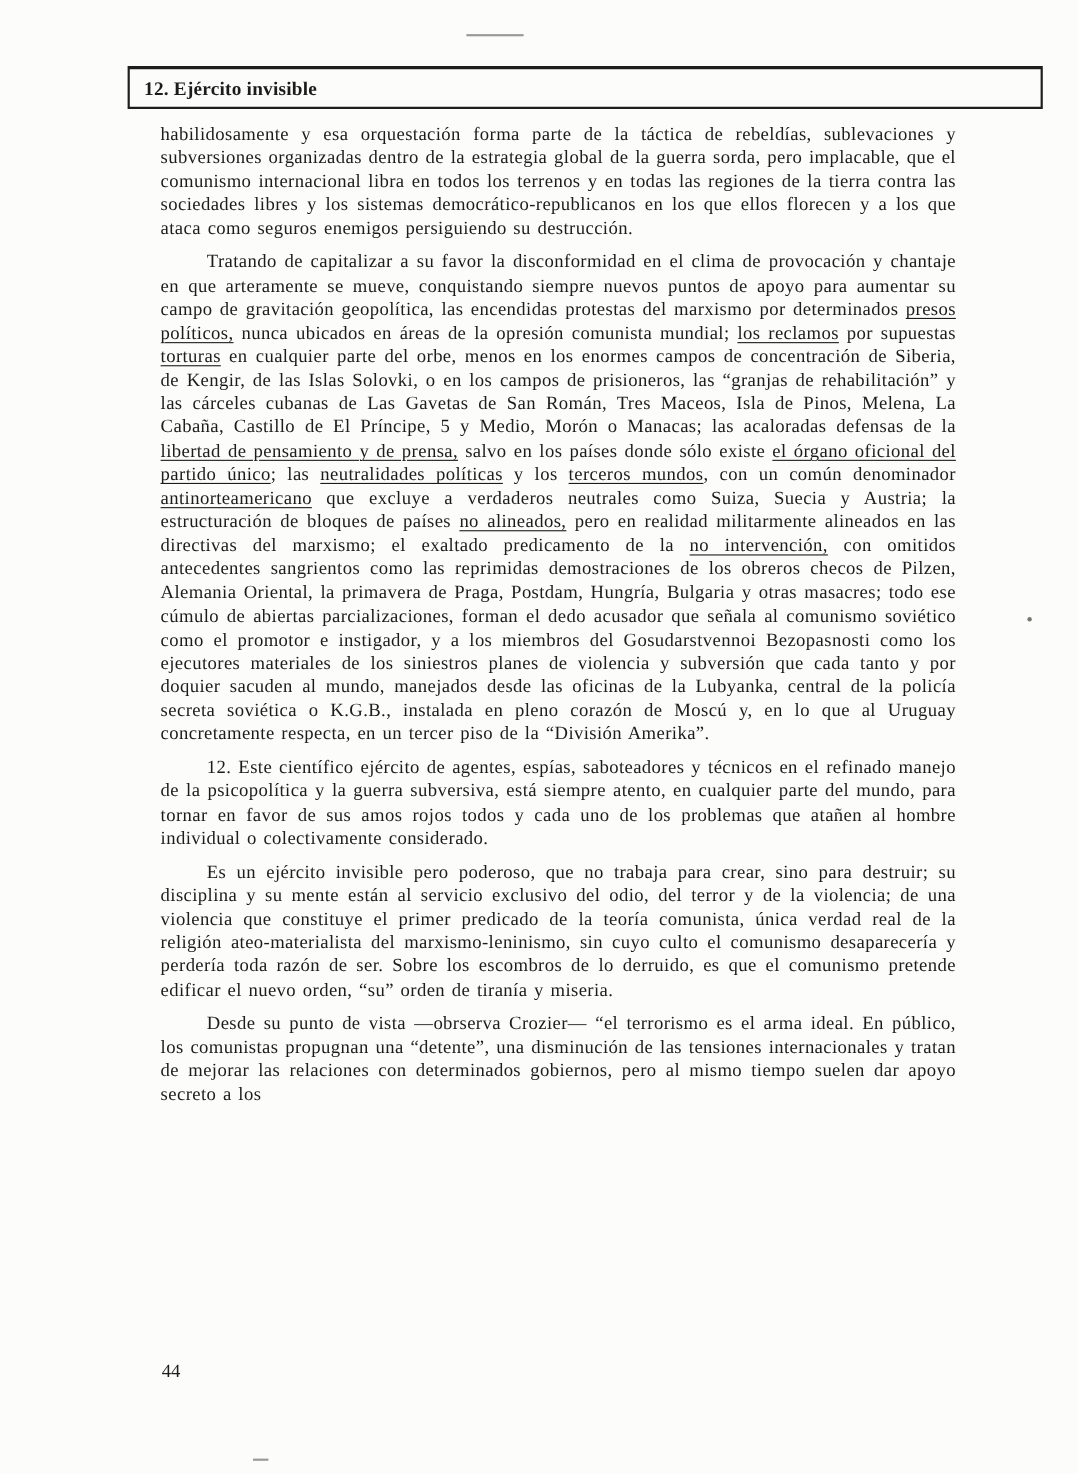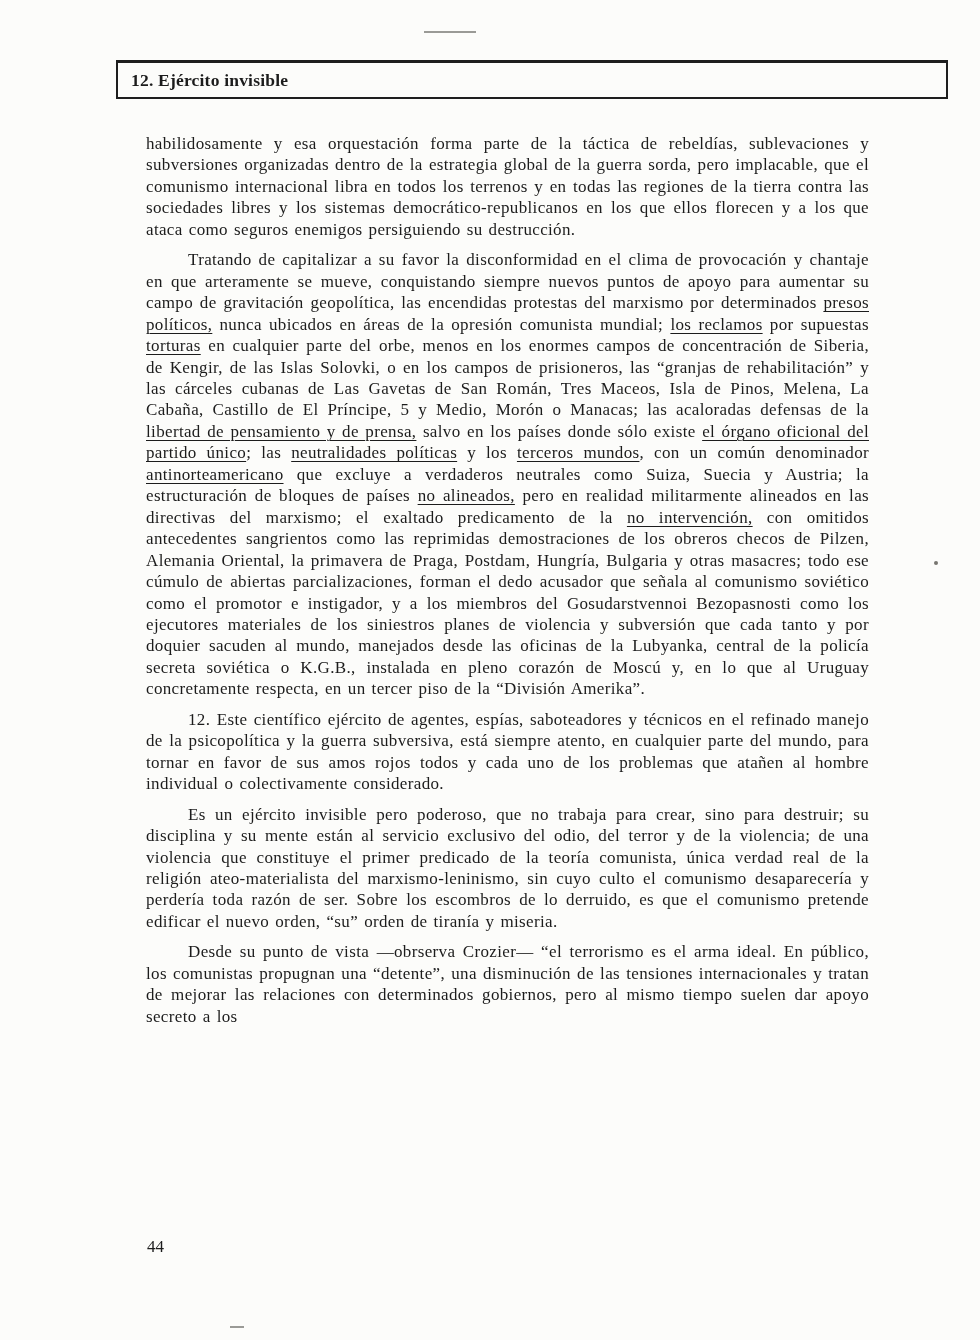--- a/index.html
+++ b/index.html
@@ -53,21 +53,20 @@
     position: absolute;
     left: 146px;
     top: 111px;
     width: 723px;
     font-size: 17px;
     line-height: 21.45px;
     letter-spacing: 0.35px;
     word-spacing: 1.5px;
     text-align: justify;
     hyphens: auto;
-    margin-top: 22px;
     -webkit-hyphens: auto;
   }
   .para {
     margin: 0 0 9px 0;
   }
   .para.indent {
     text-indent: 42px;
   }
   .u {
     text-decoration: underline;

